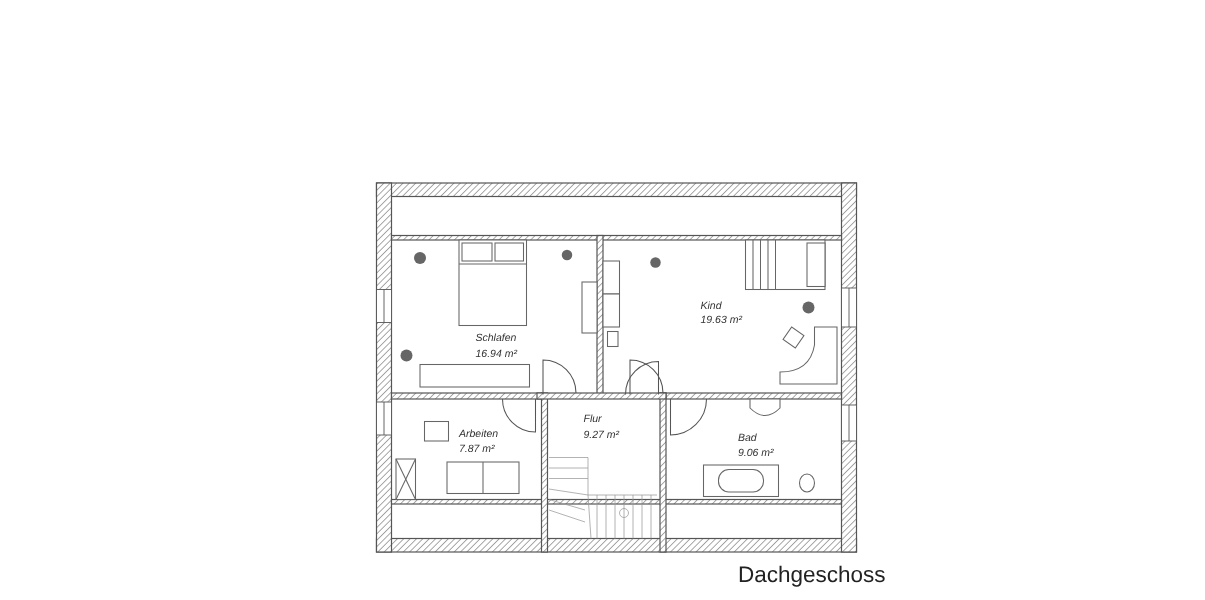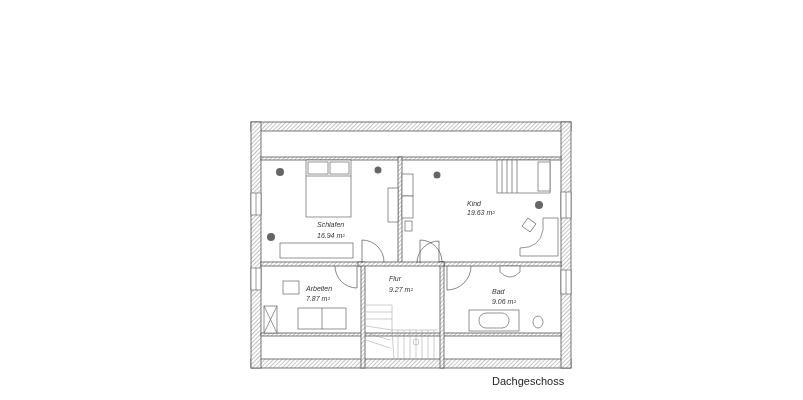--- a/index.html
+++ b/index.html
@@ -1,19 +1,19 @@
 <!DOCTYPE html>
 <html><head>
   <meta charset="utf-8">
   <style>
     html, body { margin: 0; padding: 0; background: #ffffff; }
     body { width: 803px; height: 400px; position: relative; overflow: hidden; font-family: "Liberation Sans", sans-serif; }
     svg#plan { position: absolute; left: 0; top: 0; }
     .room-label { font-family: "Liberation Sans", sans-serif; font-style: italic; font-size: 7px; fill: #333; }
-    .caption { position: absolute; left: 492px; top: 375px; font-size: 11px; color: #222; font-family: "Liberation Sans", sans-serif; }
+    .caption { position: absolute; left: 492px; top: 375px; font-size: 15px; color: #222; font-family: "Liberation Sans", sans-serif; }
   </style>
 </head>
 <body>
 
 <svg id="plan" width="803" height="400" viewBox="0 0 803 400">
   <defs>
     <pattern id="hatch" patternUnits="userSpaceOnUse" width="3" height="3" patternTransform="rotate(45)">
       <rect width="3" height="3" fill="#ffffff"></rect>
       <line x1="0" y1="0" x2="0" y2="3" stroke="#8a8a8a" stroke-width="1"></line>
     </pattern>

